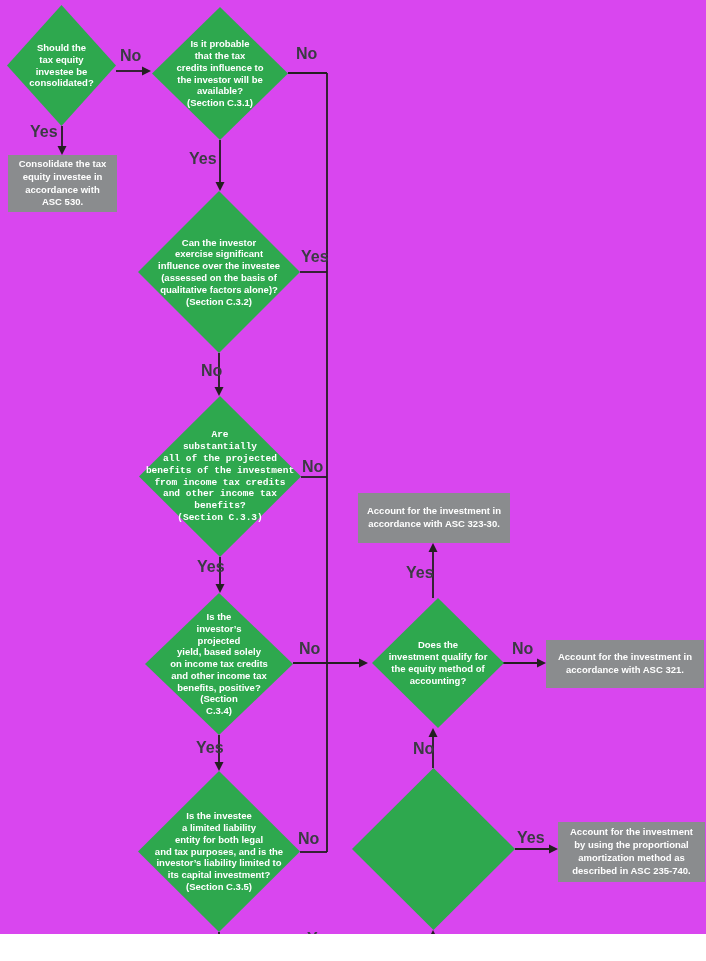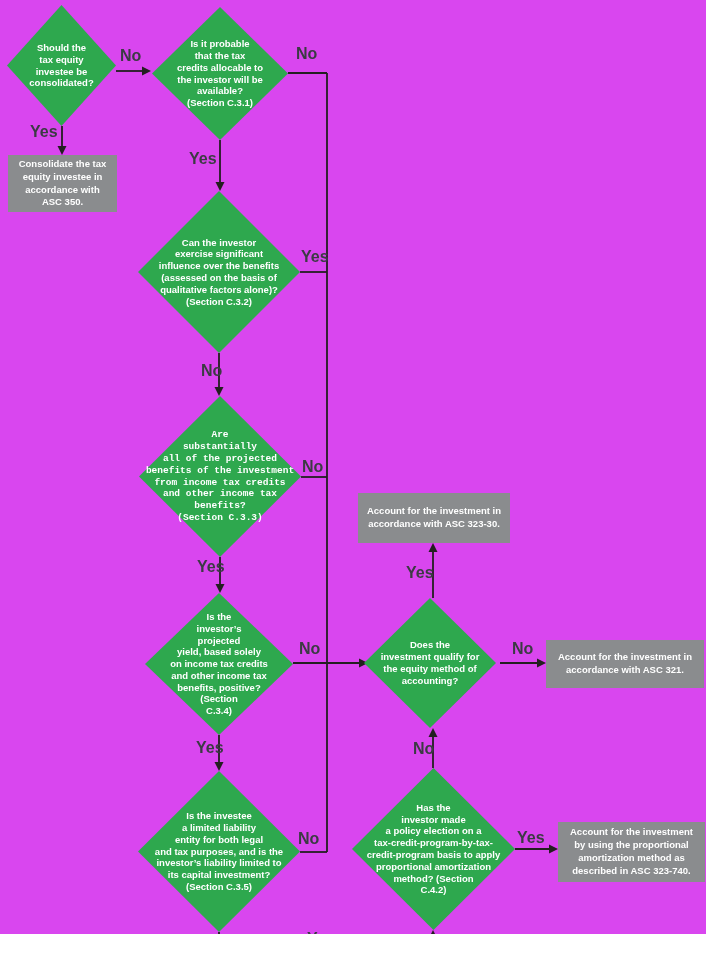--- a/index.html
+++ b/index.html
@@ -95,31 +95,31 @@
     <div class="node-text">Should the
 tax equity
 investee be
 consolidated?</div>
   </div>
 
   <div class="node diamond" style="left:152px;top:7px;width:136px;height:133px;">
     <div class="shape"></div>
     <div class="node-text">Is it probable
 that the tax
-credits allocable to
+credits influence to
 the investor will be
 available?
 (Section C.3.1)</div>
   </div>
 
   <div class="node diamond" style="left:138px;top:191px;width:162px;height:162px;">
     <div class="shape"></div>
     <div class="node-text">Can the investor
 exercise significant
-influence over the benefits
+influence over the investee
 (assessed on the basis of
 qualitative factors alone)?
 (Section C.3.2)</div>
   </div>
 
   <div class="node diamond" style="left:139px;top:396px;width:162px;height:161px;font-family:Liberation Mono, monospace;">
     <div class="shape"></div>
     <div class="node-text">Are
 substantially
 all of the projected
@@ -136,73 +136,65 @@
 investor’s
 projected
 yield, based solely
 on income tax credits
 and other income tax
 benefits, positive?
 (Section
 C.3.4)</div>
   </div>
 
-  <div class="node diamond" style="left:364px;top:598px;width:132px;height:130px;">
+  <div class="node diamond" style="left:372px;top:598px;width:132px;height:130px;">
     <div class="shape"></div>
     <div class="node-text">Does the
 investment qualify for
 the equity method of
 accounting?</div>
   </div>
 
   <div class="node diamond" style="left:138px;top:771px;width:162px;height:161px;">
     <div class="shape"></div>
     <div class="node-text">Is the investee
 a limited liability
 entity for both legal
 and tax purposes, and is the
 investor’s liability limited to
 its capital investment?
 (Section C.3.5)</div>
   </div>
 
   <div class="node diamond" style="left:352px;top:768px;width:163px;height:162px;">
     <div class="shape"></div>
-    <div class="node-text">Has the
-investor made
-a policy election on a
-tax-credit-program-by-tax-
-credit-program basis to apply
-proportional amortization
-method? (Section
-C.4.2)</div>
   </div>
 
   <div class="node rect" style="left:8px;top:155px;width:109px;height:57px;">
     <div class="node-text">Consolidate the tax
 equity investee in
 accordance with
-ASC 350.</div>
+ASC 530.</div>
   </div>
 
   <div class="node rect" style="left:358px;top:493px;width:152px;height:50px;">
     <div class="node-text">Account for the investment in
 accordance with ASC 323-30.</div>
   </div>
 
   <div class="node rect" style="left:546px;top:640px;width:158px;height:48px;">
     <div class="node-text">Account for the investment in
 accordance with ASC 321.</div>
   </div>
 
   <div class="node rect" style="left:558px;top:822px;width:147px;height:60px;">
     <div class="node-text">Account for the investment
 by using the proportional
 amortization method as
-described in ASC 323-740.</div>
+described in ASC 235-740.</div>
   </div>
 
   <div class="edge-label" style="left:120px;top:47px;">No</div>
   <div class="edge-label" style="left:30px;top:123px;">Yes</div>
   <div class="edge-label" style="left:296px;top:45px;">No</div>
   <div class="edge-label" style="left:189px;top:150px;">Yes</div>
   <div class="edge-label" style="left:301px;top:248px;">Yes</div>
   <div class="edge-label" style="left:201px;top:362px;">No</div>
   <div class="edge-label" style="left:302px;top:458px;">No</div>
   <div class="edge-label" style="left:197px;top:558px;">Yes</div>

